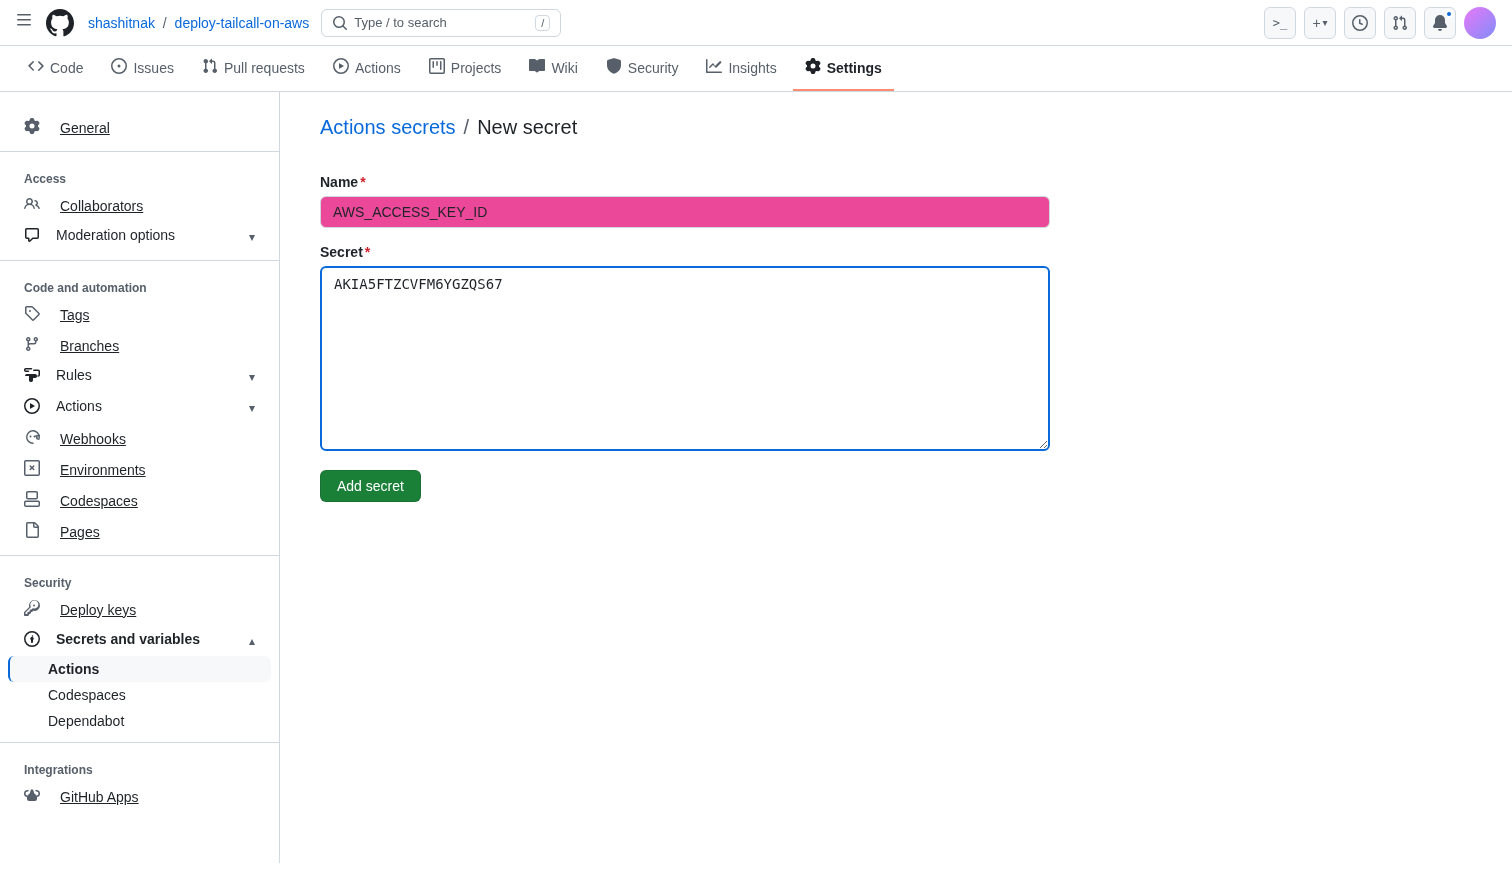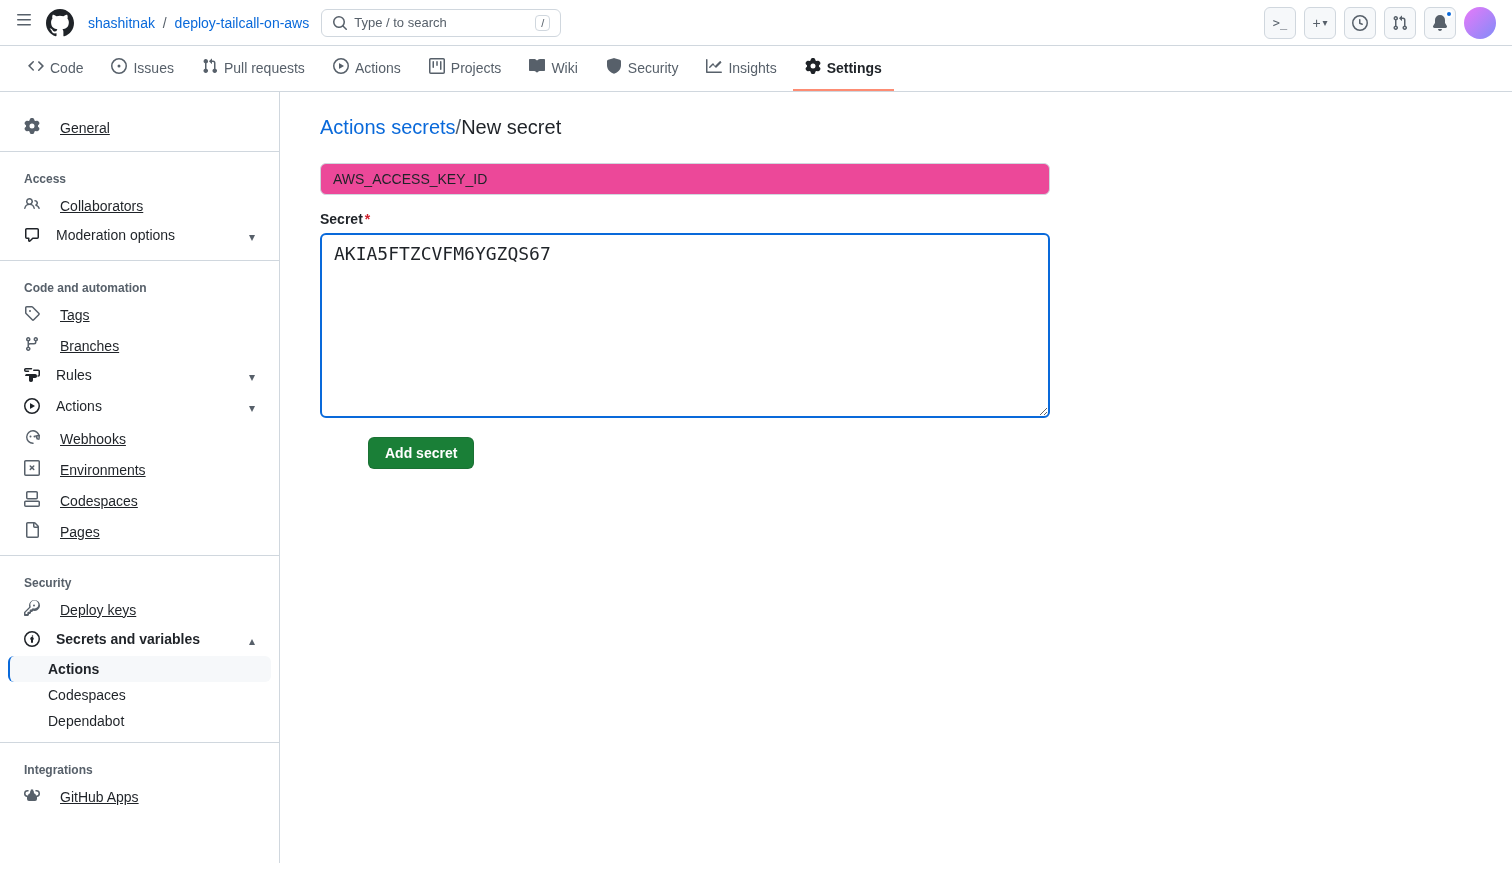--- a/index.html
+++ b/index.html
@@ -158,23 +158,24 @@
     
     .content {
       flex: 1;
       padding: 24px 40px;
       max-width: 900px;
     }
 
     .breadcrumb {
       display: flex;
       align-items: center;
+      gap: 8px;
       font-size: 20px;
       font-weight: 400;
-      margin-bottom: 24px;
+      margin-bottom: 35px;
       color: #1f2328;
     }
     .breadcrumb a {
       color: #0969da;
       text-decoration: none;
       font-size: 20px;
     }
     .breadcrumb-sep { color: #57606a; }
 
     .form-group { margin-bottom: 16px; }
@@ -197,45 +198,44 @@
       outline: none;
       color: #1f2328;
       background: #ec4899;
       height: 32px;
     }
 
     .form-textarea {
       width: 100%;
       max-width: 730px;
       padding: 8px 12px;
-      font-size: 18px;
+      font-size: 14px;
       font-family: ui-monospace, SFMono-Regular, "SF Mono", Menlo, Consolas, monospace;
       border: 2px solid #0969da;
       border-radius: 6px;
       outline: none;
       color: #1f2328;
       background: #fff;
       resize: vertical;
       min-height: 185px;
     }
 
     .btn-green {
       display: inline-flex;
       align-items: center;
       padding: 5px 16px;
       font-size: 14px;
-      font-weight: 700;
+      font-weight: 400;
       color: #fff;
       background: #1a7f37;
       border: 1px solid rgba(31,35,40,0.15);
       border-radius: 6px;
       cursor: pointer;
       text-align: left;
       height: 32px;
-      margin-left: 48px;
     }
   </style>
 </head>
 <body>
 
 <div class="top-bar">
   <div class="top-bar-left">
     <span class="hamburger-icon">
       <svg width="16" height="16" viewBox="0 0 16 16" fill="currentColor">
         <path d="M1 2.75A.75.75 0 0 1 1.75 2h12.5a.75.75 0 0 1 0 1.5H1.75A.75.75 0 0 1 1 2.75Zm0 5A.75.75 0 0 1 1.75 7h12.5a.75.75 0 0 1 0 1.5H1.75A.75.75 0 0 1 1 7.75ZM1.75 12h12.5a.75.75 0 0 1 0 1.5H1.75a.75.75 0 0 1 0-1.5Z"></path>
@@ -530,20 +530,23 @@
   </div>
 
   <div class="content">
     <div class="breadcrumb">
       <a>Actions secrets</a>
       <span class="breadcrumb-sep">/</span>
       <span>New secret</span>
     </div>
 
     <div class="form-group">
+      <label class="form-label">
+        <span>Name</span><span class="required">*</span>
+      </label>
       <input class="form-input" type="text" value="AWS_ACCESS_KEY_ID" style="">
     </div>
 
     <div class="form-group">
       <label class="form-label">
         <span>Secret</span><span class="required">*</span>
       </label>
       <textarea class="form-textarea" style="">AKIA5FTZCVFM6YGZQS67</textarea>
     </div>
 

